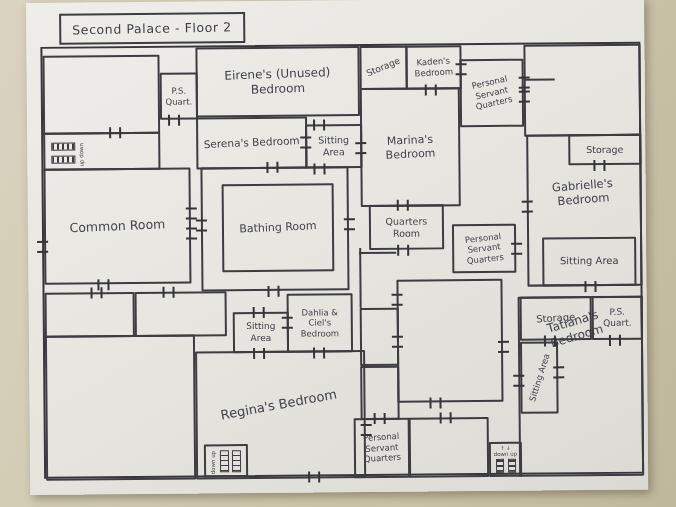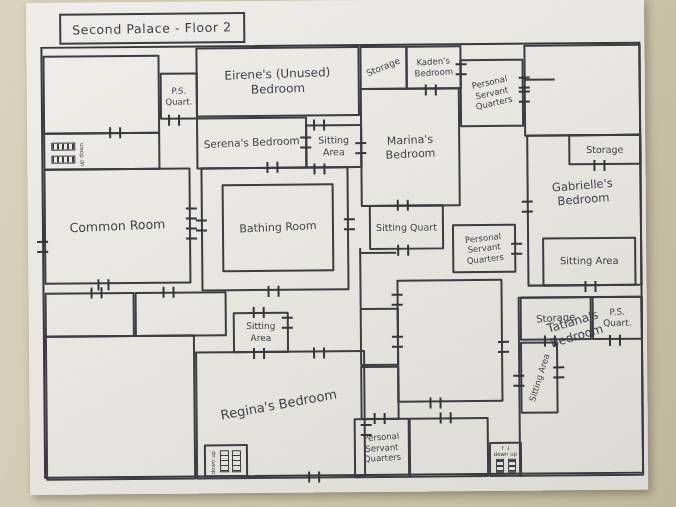--- a/index.html
+++ b/index.html
@@ -84,39 +84,42 @@
     <span class="rlabel" style="font-size:11.5px;transform:rotate(-4deg);align-items:flex-start;padding-top:42px;">Gabrielle's Bedroom</span>
   </div>
   <div class="room" style="left:541px;top:136px;width:73px;height:31px;">
     <span class="rlabel" style="font-size:9.5px;">Storage</span>
   </div>
   <div class="room" style="left:514px;top:239px;width:94px;height:49px;">
     <span class="rlabel" style="font-size:10px;">Sitting Area</span>
   </div>
 
   <div class="room" style="left:341px;top:205px;width:75px;height:45px;">
-    <span class="rlabel" style="font-size:9.5px;">Sitting Quart</span>
+    <span class="rlabel" style="font-size:9.5px;">Quarters Room</span>
   </div>
   <div class="room" style="left:424px;top:225px;width:64px;height:49px;">
     <span class="rlabel" style="font-size:8.5px;transform:rotate(-6deg);">Personal Servant Quarters</span>
   </div>
   <div class="room" style="left:173px;top:166px;width:148px;height:124px;">
     <div class="room" style="left:19px;top:15px;width:112px;height:88px;">
       <span class="rlabel" style="font-size:11px;transform:rotate(-2deg);">Bathing Room</span>
     </div>
   </div>
   <div class="room" style="left:16px;top:166px;width:147px;height:116px;">
     <span class="rlabel" style="font-size:12.5px;transform:rotate(-2deg);">Common Room</span>
   </div>
 
   <div class="room" style="left:16px;top:290px;width:90px;height:45px;"></div>
   <div class="room" style="left:106px;top:290px;width:92px;height:45px;"></div>
   <div class="room" style="left:16px;top:333px;width:150px;height:145px;"></div>
   <div class="room" style="left:204px;top:311px;width:56px;height:41px;">
     <span class="rlabel" style="font-size:9px;">Sitting Area</span>
+  </div>
+  <div class="room" style="left:258px;top:293px;width:66px;height:59px;">
+    <span class="rlabel" style="font-size:8.5px;">Dahlia &amp; Ciel's Bedroom</span>
   </div>
   <div class="room" style="left:166px;top:350px;width:170px;height:128px;">
     <span class="rlabel" style="font-size:13px;transform:rotate(-10deg);padding-bottom:20px;">Regina's Bedroom</span>
   </div>
   <div class="room" style="left:174px;top:443px;width:44px;height:33px;">
     <div style="position:absolute;inset:0;display:flex;align-items:center;justify-content:center;gap:3px;">
       <div class="vtext" style="height:26px;"><span>down</span>&nbsp;<span>up</span></div>
       <div class="sbv" style="height:22px;"></div>
       <div class="sbv" style="height:22px;"></div>
     </div>

